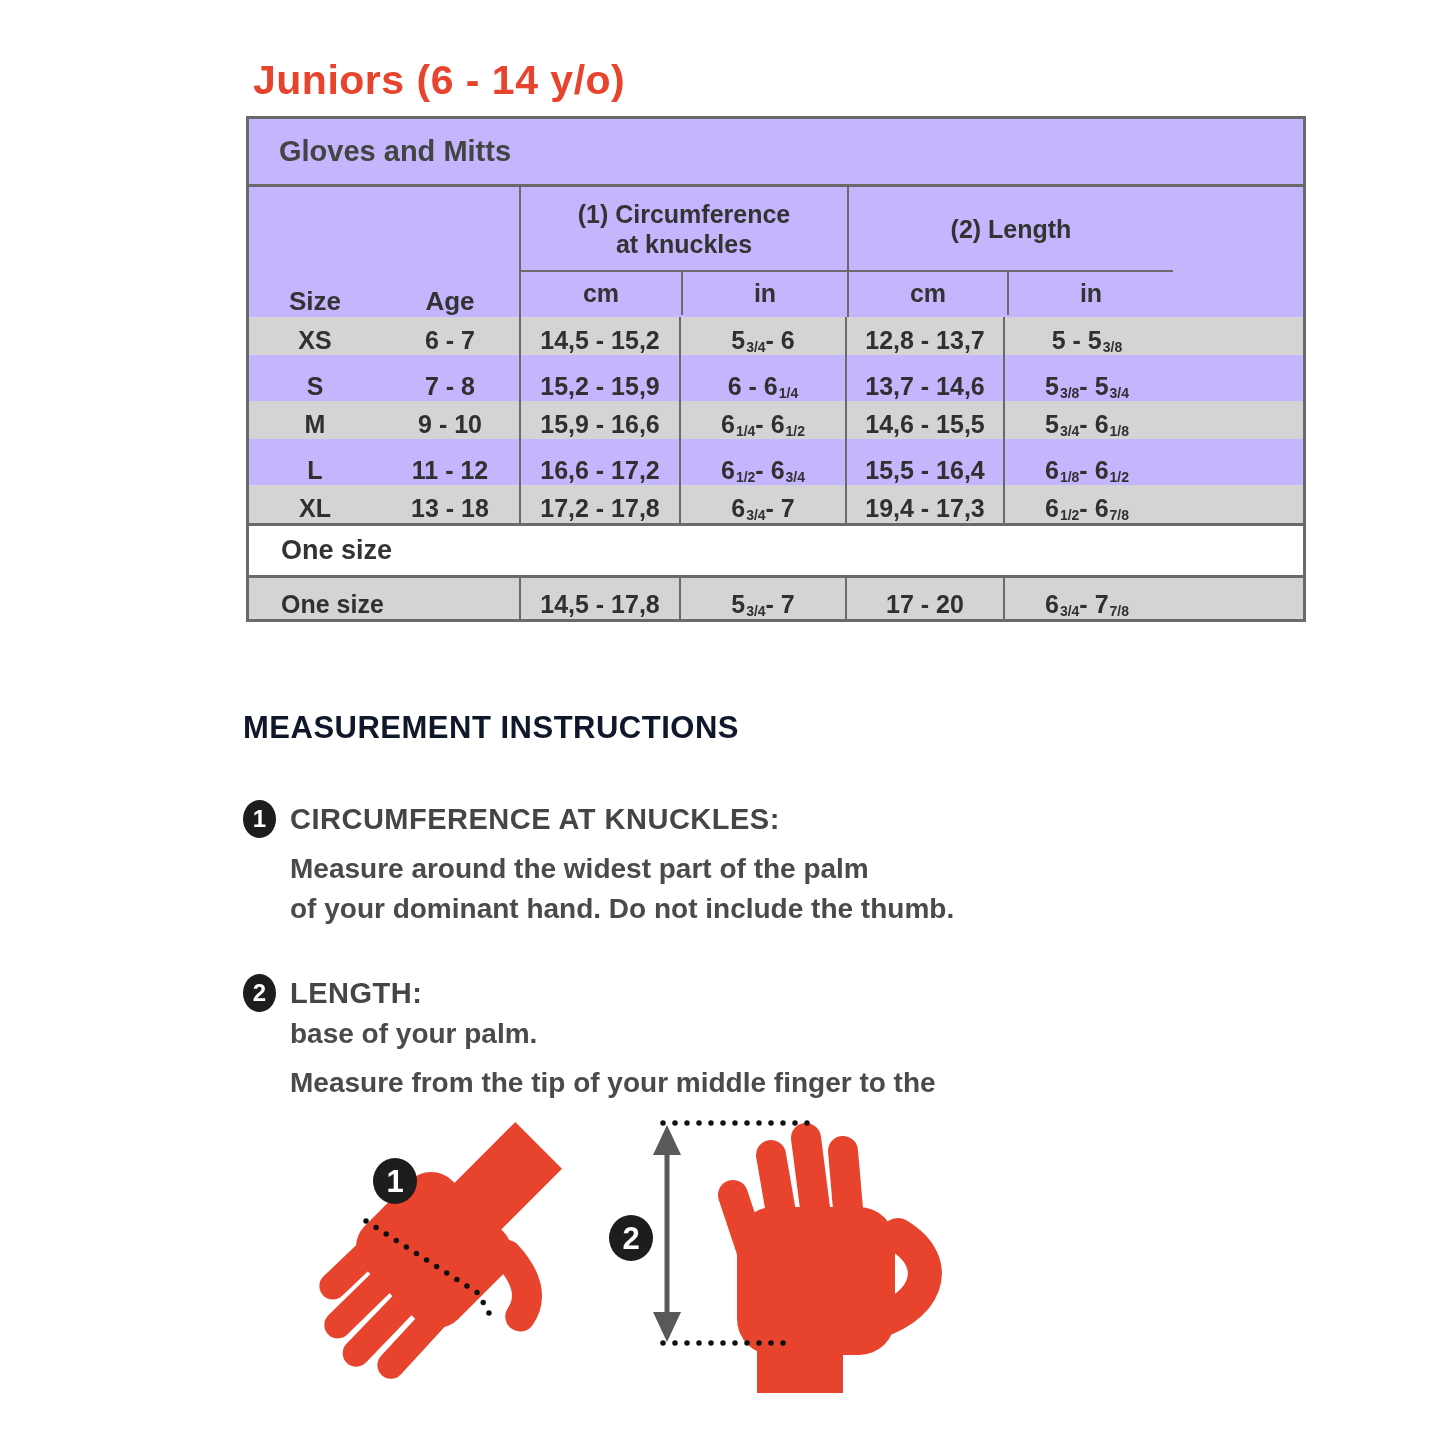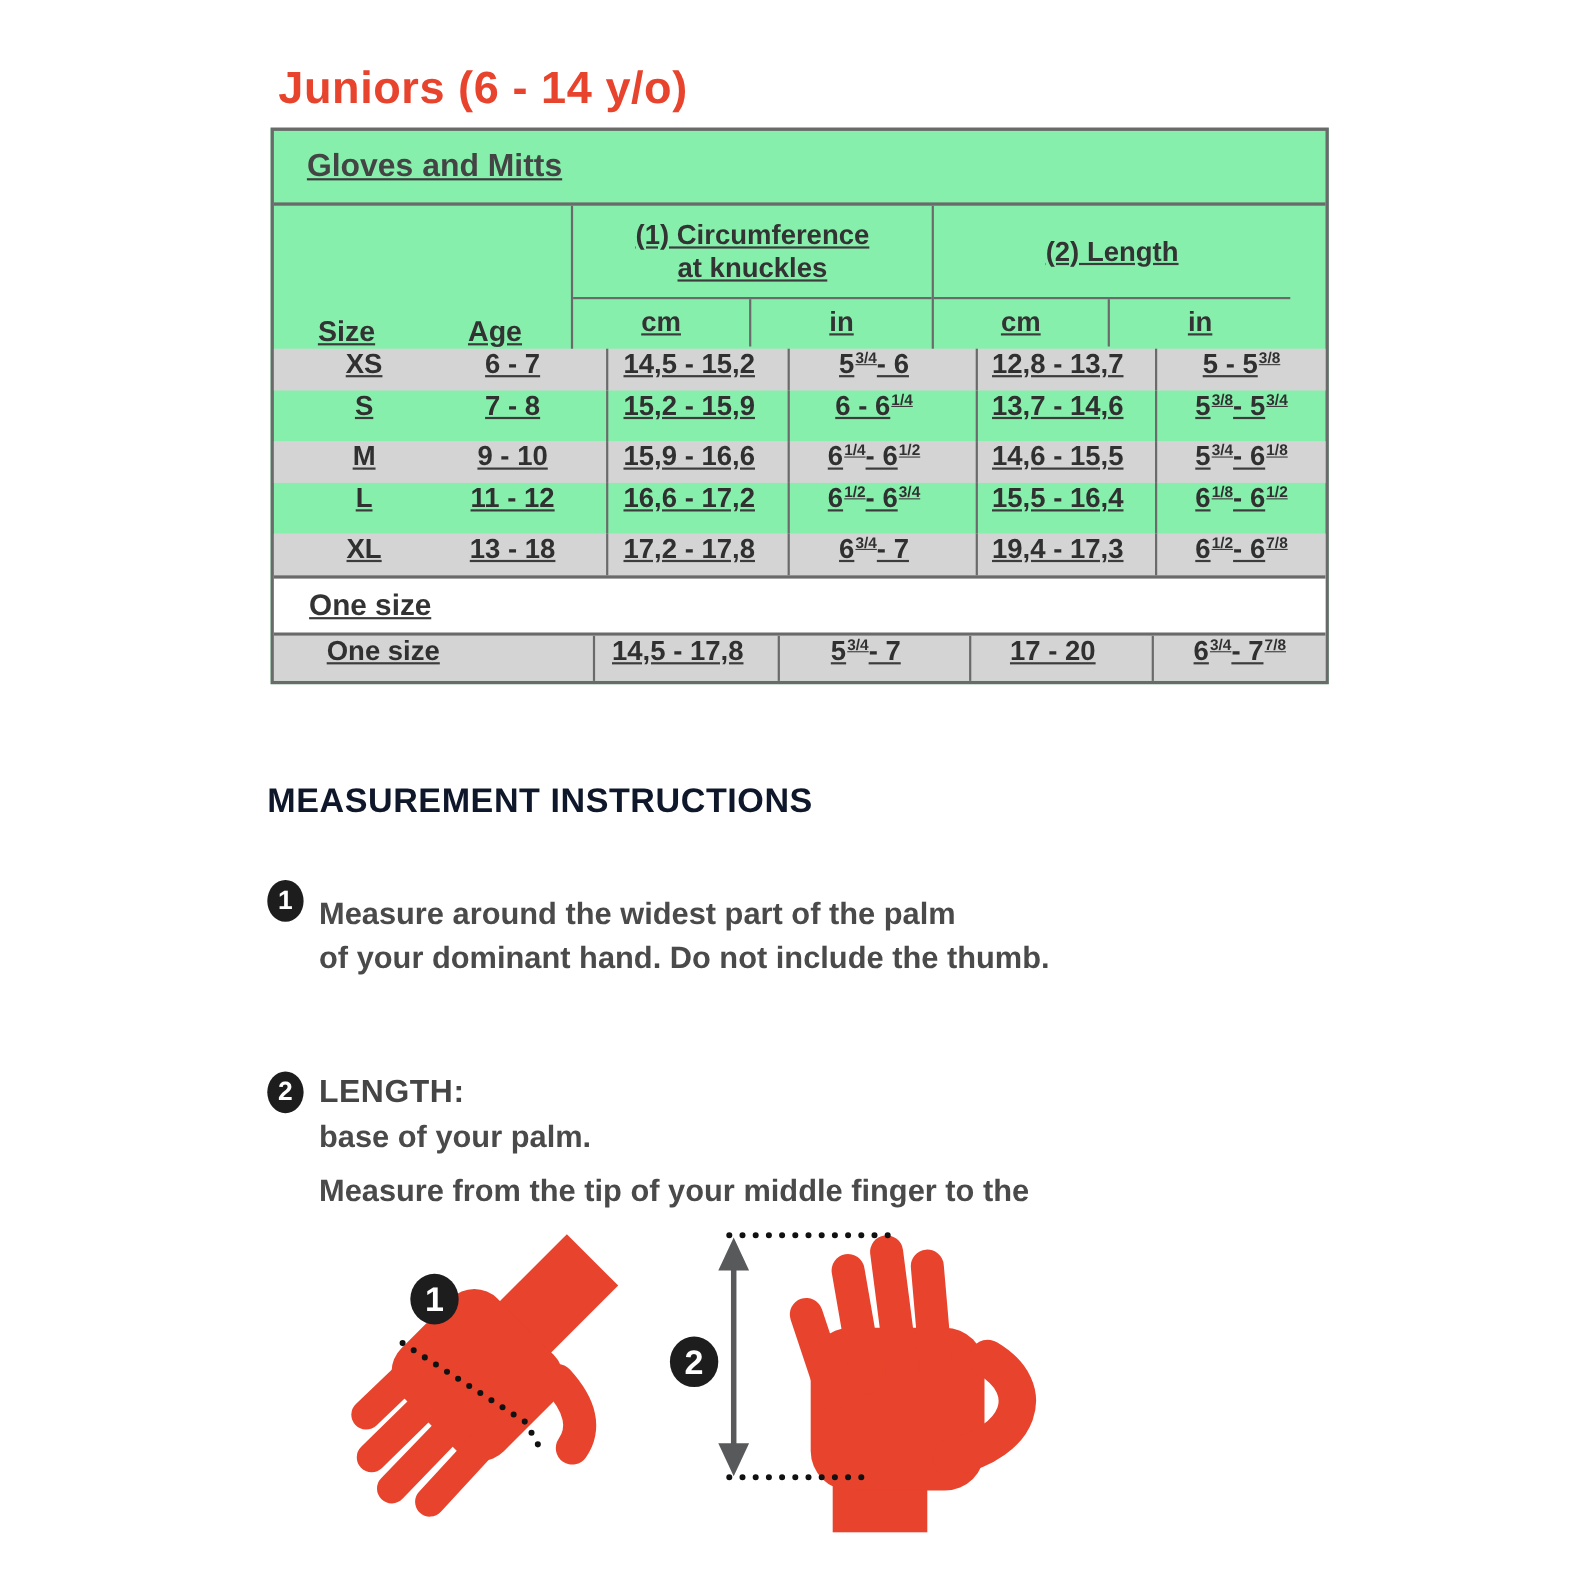--- a/index.html
+++ b/index.html
@@ -14,41 +14,41 @@
   *{margin:0;padding:0;box-sizing:border-box;}
   html,body{width:1445px;height:1445px;background:#ffffff;overflow:hidden;}
   body{font-family:"Liberation Sans","DejaVu Sans",sans-serif;font-weight:bold;color:var(--ink);position:relative;}
 
   .abs{position:absolute;}
 
   
   .page-title{left:253px;top:57px;font-size:41px;color:var(--red);letter-spacing:0.5px;}
 
   
-  .size-table{left:246px;top:116px;width:962px;border:3px solid var(--border);background:#86efac;text-decoration:underline;}
+  .size-table{left:246px;top:116px;width:1060px;border:3px solid var(--border);background:#c4b5fd;}
   .t-title{height:68px;display:flex;align-items:center;padding-left:30px;font-size:29px;border-bottom:3px solid var(--border);color:#444;}
   .t-head{display:flex;height:130px;}
   .h-sizeage{width:270px;display:flex;align-items:flex-end;}
   .h-sizeage .sz,.h-sizeage .ag{display:block;text-align:center;font-size:26px;color:#333;}
   .h-sizeage .sz{width:132px;}
   .h-sizeage .ag{width:138px;}
   .h-group{border-left:2px solid var(--border);display:flex;flex-direction:column;}
   .h-circ{width:328px;}
   .h-len{width:326px;}
   .h-group .g-label{height:83px;display:flex;align-items:center;justify-content:center;text-align:center;font-size:25px;color:#333;padding:0 46px;line-height:30px;}
   .h-units{display:flex;border-top:2px solid var(--border);height:45px;}
   .h-units .u{display:flex;align-items:center;justify-content:center;font-size:25px;color:#333;}
   .h-circ .u1{width:160px;}
   .h-circ .u2{width:166px;border-left:2px solid var(--border);}
   .h-len .u1{width:158px;}
   .h-len .u2{width:166px;border-left:2px solid var(--border);}
 
   .trow{display:flex;height:46px;}
   .trow.shaded{height:38px;background:var(--stripe);}
-  .cell{display:flex;align-items:flex-start;justify-content:center;font-size:25px;color:var(--cellink);margin-left:16px;}
+  .cell{display:flex;align-items:flex-end;justify-content:center;font-size:25px;color:var(--cellink);}
   .cell.sa{width:270px;}
   .cell.sa .sz{width:132px;text-align:center;display:block;}
   .cell.sa .ag{width:138px;text-align:center;display:block;}
   .cell.v{border-left:2px solid var(--border);}
   .cell.w1{width:160px;}
   .cell.w2{width:166px;}
   .cell.w3{width:158px;}
   .cell.w4{width:166px;}
   .frac sup{font-size:14px;vertical-align:6px;letter-spacing:0;margin-left:1px;}
 
@@ -160,20 +160,21 @@
     <div class="cell v w3">17 - 20</div>
     <div class="cell v w4 frac">6<sup>3/4</sup> - 7<sup>7/8</sup></div>
   </div>
 </div>
 
 <div class="abs mi-heading">MEASUREMENT INSTRUCTIONS</div>
 
 <div class="abs instr instr-1">
   <div class="badge">1</div>
   <div class="instr-body">
+    <div class="instr-title">CIRCUMFERENCE AT KNUCKLES:</div>
     <div class="instr-line first">Measure around the widest part of the palm</div>
     <div class="instr-line">of your dominant hand. Do not include the thumb.</div>
   </div>
 </div>
 
 <div class="abs instr instr-2">
   <div class="badge">2</div>
   <div class="instr-body">
     <div class="instr-title">LENGTH:</div>
     <div class="instr-line">base of your palm.</div>

